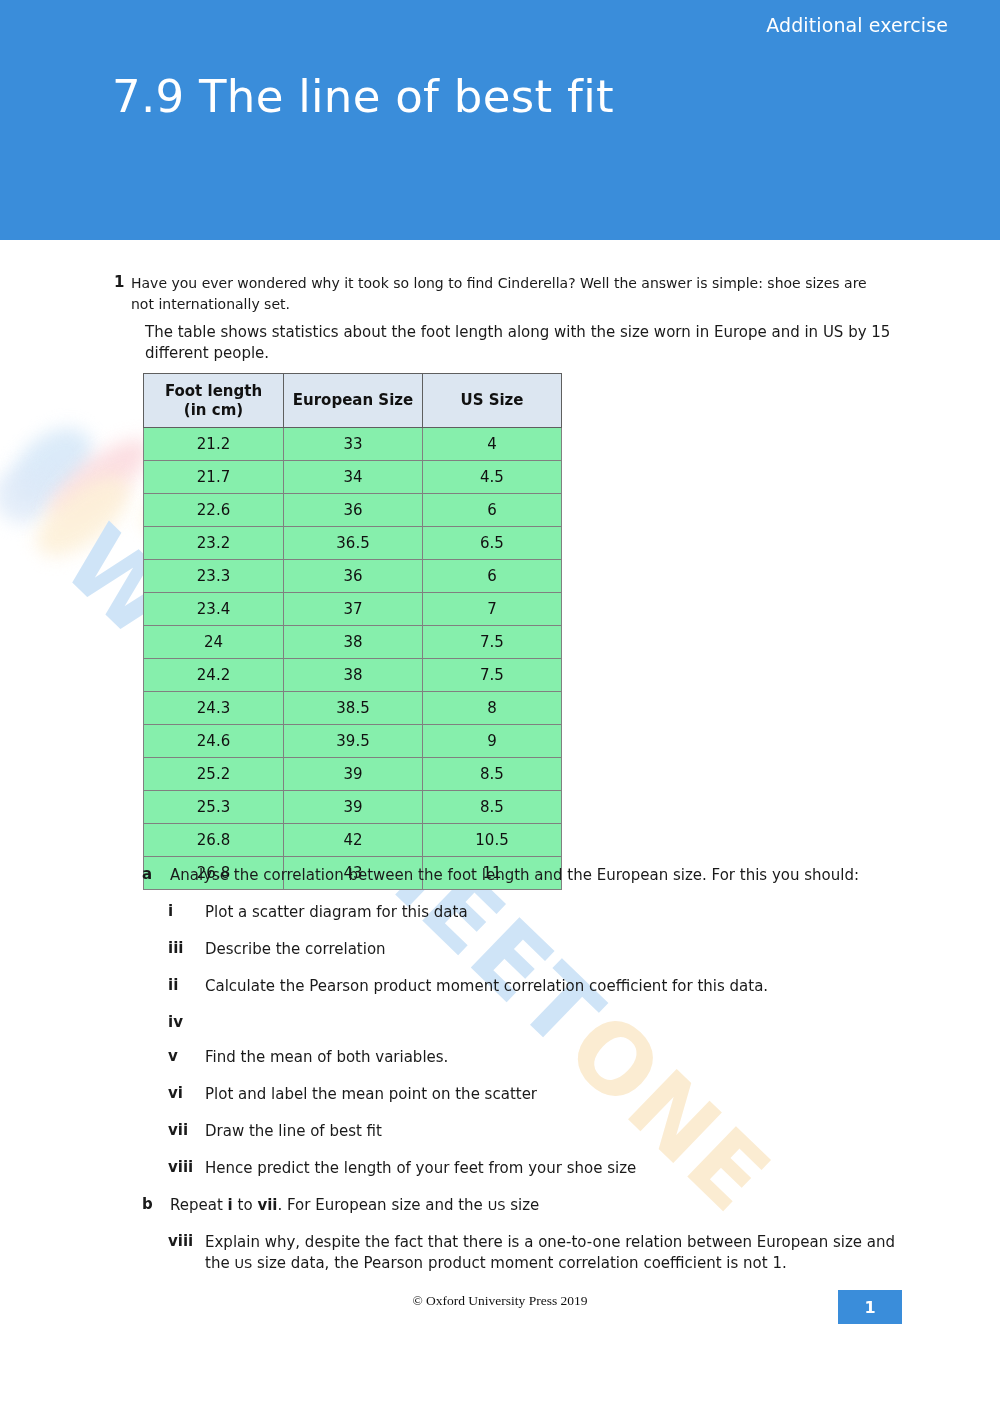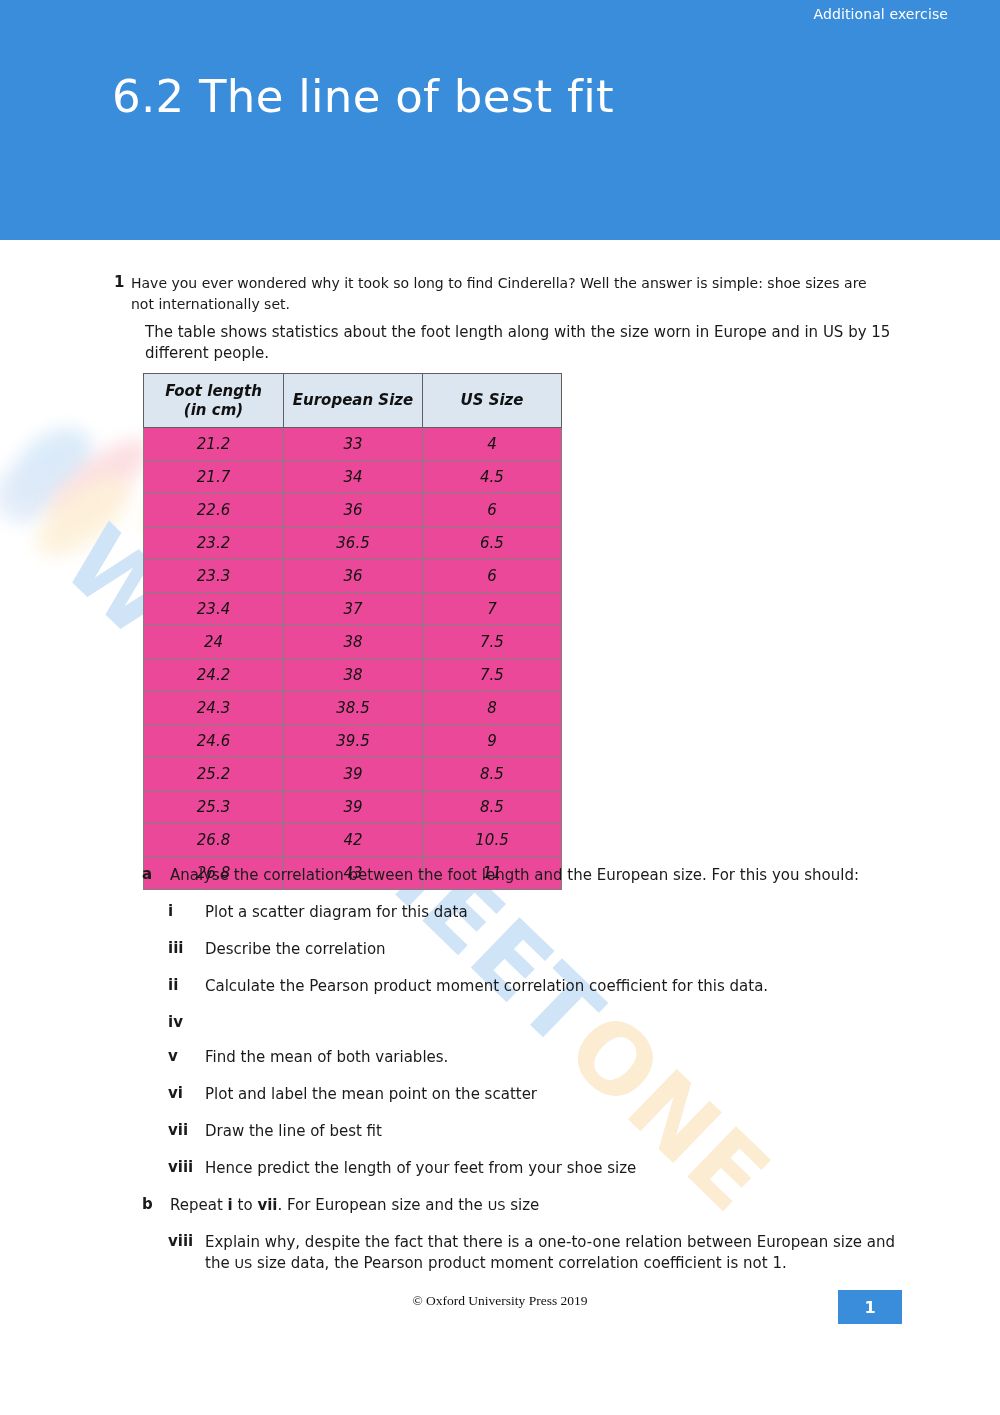--- a/index.html
+++ b/index.html
@@ -21,22 +21,22 @@
   #header-banner {
     position: absolute;
     left: 0; top: 0;
     width: 1000px;
     height: 240px;
     background: #3a8dda;
   }
   #header-eyebrow {
     position: absolute;
     right: 52px;
-    top: 6px;
-    font-size: 14px;
+    top: 14px;
+    font-size: 19px;
     color: #ffffff;
     letter-spacing: .1px;
     white-space: nowrap;
   }
   #header-title {
     position: absolute;
     left: 112px;
     top: 70px;
     font-size: 45px;
     font-weight: 400;
@@ -110,22 +110,21 @@
   #intro-2 { position: absolute; left: 145px; top: 82px; width: 760px; font-size: 15px; line-height: 21px; }
 
   
   #data-table {
     position: absolute;
     left: 143px;
     top: 133px;
     border-collapse: collapse;
     table-layout: fixed;
     width: 418px;
-    background: #ec4899;
-    font-style: italic;
+    background: #86efac;
   }
   #data-table th, #data-table td {
     border: 1px solid #808080;
     text-align: center;
     font-size: 15px;
     color: #111;
     background: transparent;
   }
   #data-table thead th {
     background: #dce6f1;
@@ -204,21 +203,21 @@
     align-items: center;
     justify-content: center;
     z-index: 2;
   }
 </style>
 </head>
 <body>
 
 <div id="header-banner">
   <div id="header-eyebrow">Additional exercise</div>
-  <div id="header-title">6.2 The line of best fit</div>
+  <div id="header-title">7.9 The line of best fit</div>
 </div>
 
 <div id="watermark">
   <div class="wm-blob blob-1"></div>
   <div class="wm-blob blob-5"></div>
   <div class="wm-blob blob-2"></div>
   <div class="wm-blob blob-3"></div>
   <div class="wm-blob blob-4"></div>
   <div class="wm-text"><span class="wm-a">WORK</span><span class="wm-a">SHEET</span><span class="wm-b">ONE</span></div>
 </div>

